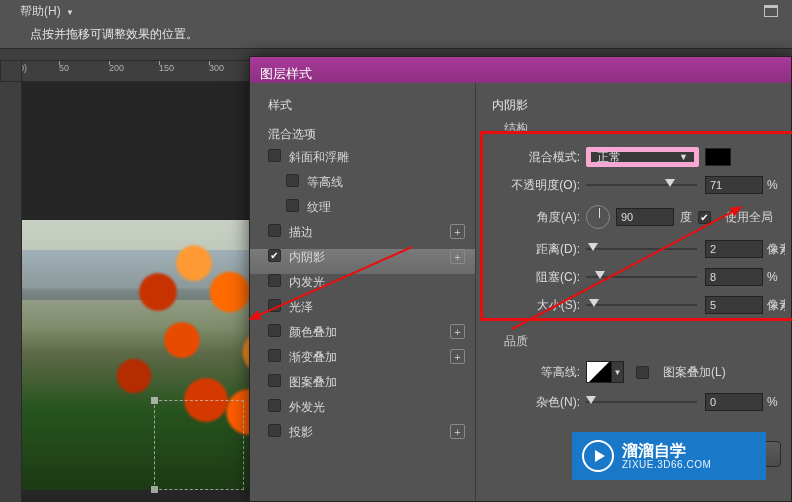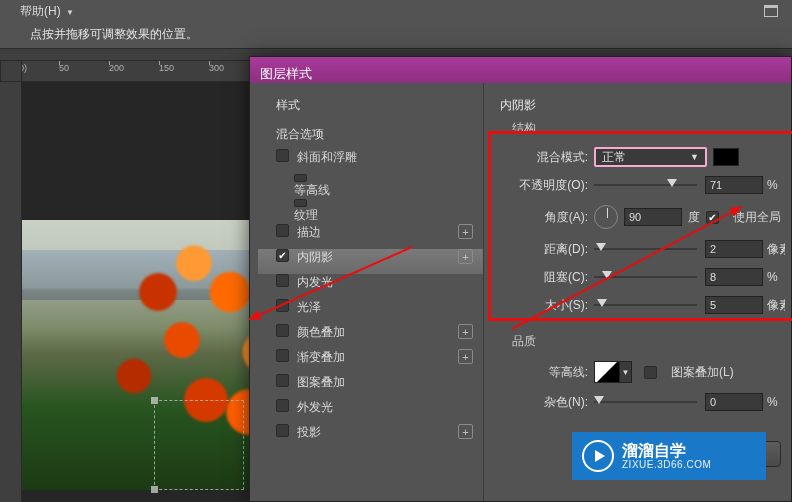--- a/index.html
+++ b/index.html
@@ -77,32 +77,32 @@
   background: #535353;
   border: 1px solid #222;
   box-shadow: 0 0 18px rgba(0,0,0,.6);
 }
 .dialog-title {
   height: 26px; display: flex; align-items: flex-end;
   padding: 0 10px;
   background: linear-gradient(#a83a9a, #8d2f80);
   color: #fff; font-size: 13px;
 }
-.dialog-body { display: flex; height: calc(100% - 26px); padding-left: 8px; }
+.dialog-body { display: flex; height: calc(100% - 26px); }
 .styles-panel {
   width: 226px; border-right: 1px solid #3a3a3a; padding-top: 8px;
 }
 .styles-header, .styles-sub {
   padding: 6px 18px; color: #ddd;
 }
 .style-row {
   display: flex; height: 25px;
   padding: 0 10px 0 18px;
 }
-.style-row.indent { padding-left: 36px; flex-direction: column; }
+.style-row.indent { padding-left: 36px; }
 .style-row.active {
   background: linear-gradient(#7a7a7a, #6a6a6a);
 }
 .chk {
   width: 13px; height: 13px; border: 1px solid #2a2a2a;
   background: #3a3a3a; border-radius: 2px; margin-right: 8px;
   display: flex; align-items: center; justify-content: center;
   font-size: 10px; color: #fff;
 }
 .chk.checked::after { content: "✔"; }
@@ -125,21 +125,21 @@
 
 .field-row {
   display: flex; align-items: center; height: 24px; margin: 4px 0;
   padding-left: 14px;
 }
 .field-row .flabel {
   width: 74px; text-align: right; margin-right: 6px; color: #ddd; font-size: 12px;
 }
 .select {
   width: 113px; height: 20px; background: #3a3a3a;
-  border: 2px solid #f9a8d4; border-radius: 2px; display: flex;
+  border: 5px solid #f9a8d4; border-radius: 2px; display: flex;
   align-items: center; padding: 0 6px; font-size: 12px; color: #ddd;
 }
 .select .caret { margin-left: auto; font-size: 9px; }
 .swatch {
   width: 26px; height: 18px; background: #000; border: 1px solid #222;
   margin-left: 6px;
 }
 .slider {
   flex: 1; height: 16px; position: relative; margin-right: 8px;
 }

